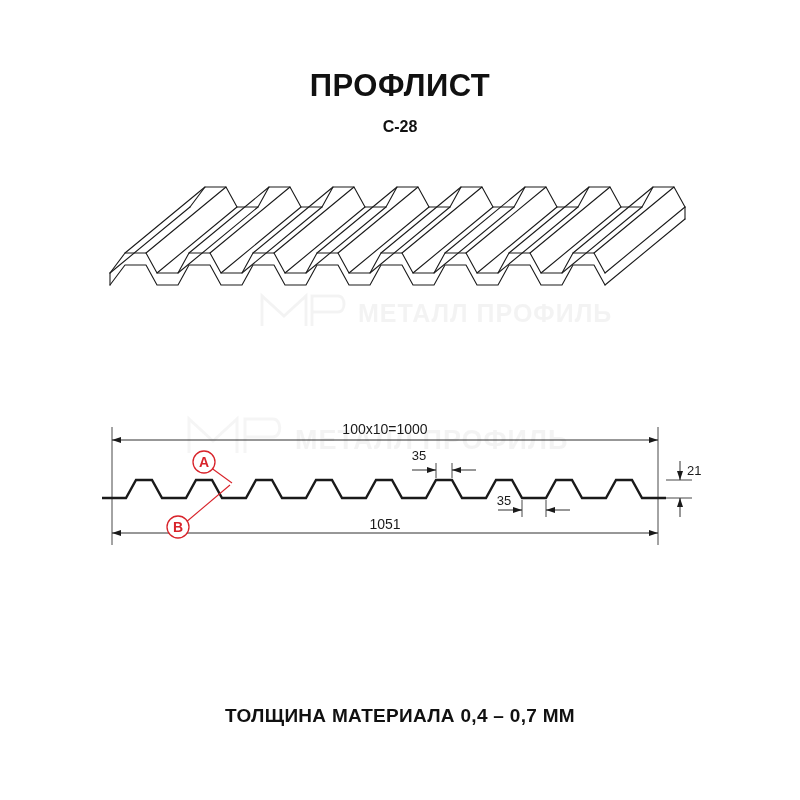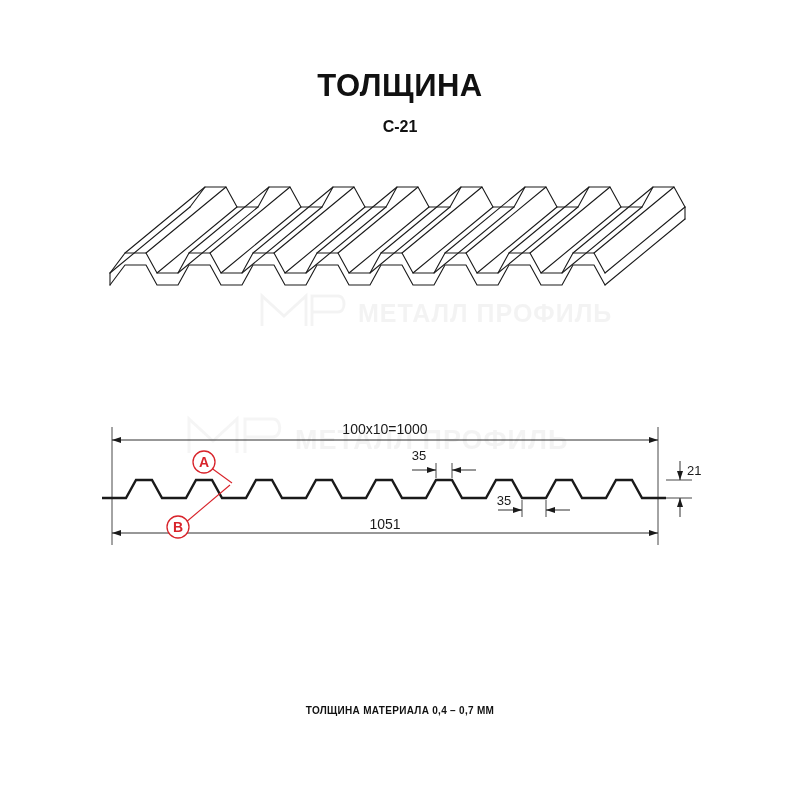--- a/index.html
+++ b/index.html
@@ -39,21 +39,21 @@
     font-size: 16px;
     font-weight: bold;
     color: #111111;
   }
   .footer {
     position: absolute;
     top: 705px;
     left: 0;
     width: 800px;
     text-align: center;
-    font-size: 10px;
+    font-size: 19px;
     font-weight: bold;
     letter-spacing: 0.3px;
     color: #111111;
   }
   .iso-wrap {
     position: absolute;
     top: 165px;
     left: 95px;
     width: 620px;
     height: 160px;
@@ -73,22 +73,22 @@
   .wm1 { top: 278px; left: 250px; }
   .wm2 { top: 395px; left: 175px; }
   svg { display: block; overflow: visible; }
   text { font-family: "Liberation Sans", sans-serif; }
 </style>
 </head>
 <body>
 
 <div class="page">
 
-  <div class="title">ТОЛЩИНА</div>
-  <div class="subtitle">С-21</div>
+  <div class="title">ПРОФЛИСТ</div>
+  <div class="subtitle">С-28</div>
 
   <div class="wm wm1">
     <svg width="300" height="70" viewBox="0 0 300 70">
       <g fill="none" stroke="#e9e9e9" stroke-width="3">
         <path d="M12 48 L12 18 L34 38 L56 18 L56 48"></path>
         <path d="M62 48 L62 18 L88 18 C96 18 96 34 88 34 L62 34"></path>
       </g>
       <text x="108" y="44" font-size="25" font-weight="bold" fill="#e8e8e8" letter-spacing="1">МЕТАЛЛ ПРОФИЛЬ</text>
     </svg>
   </div>

